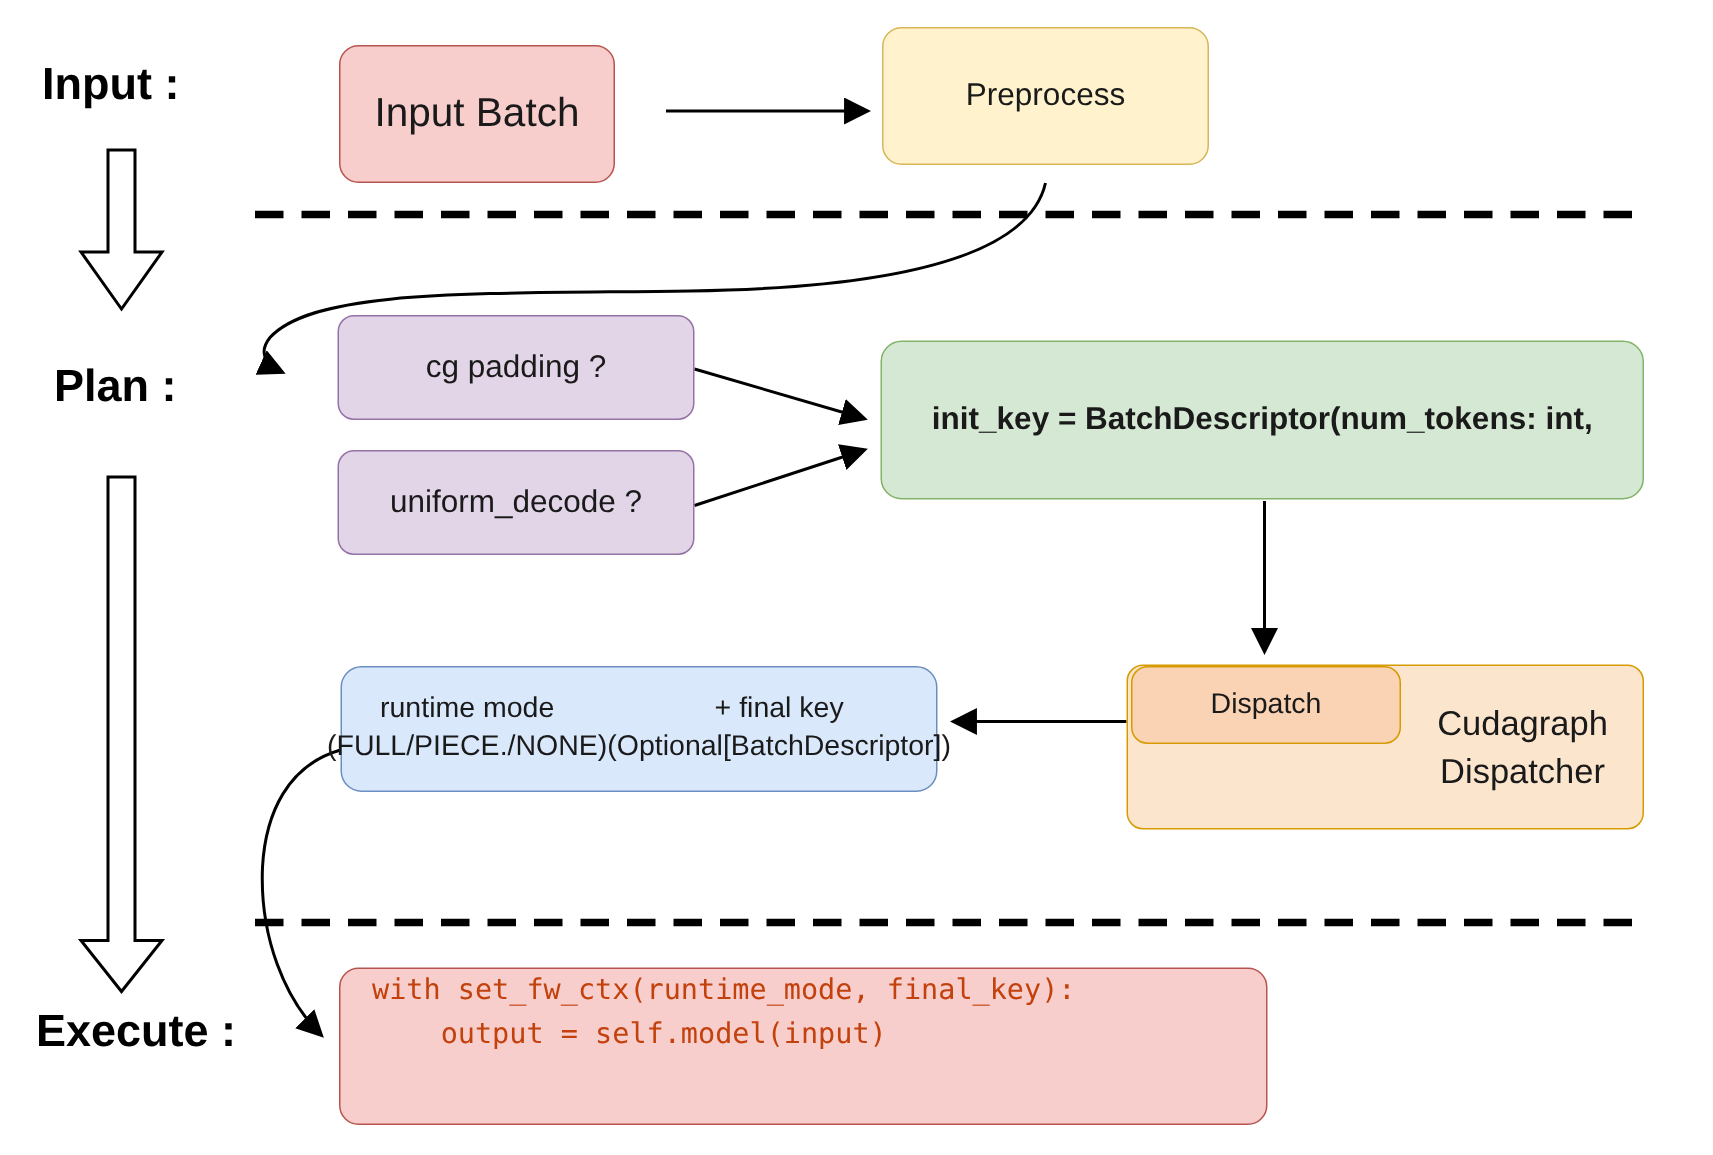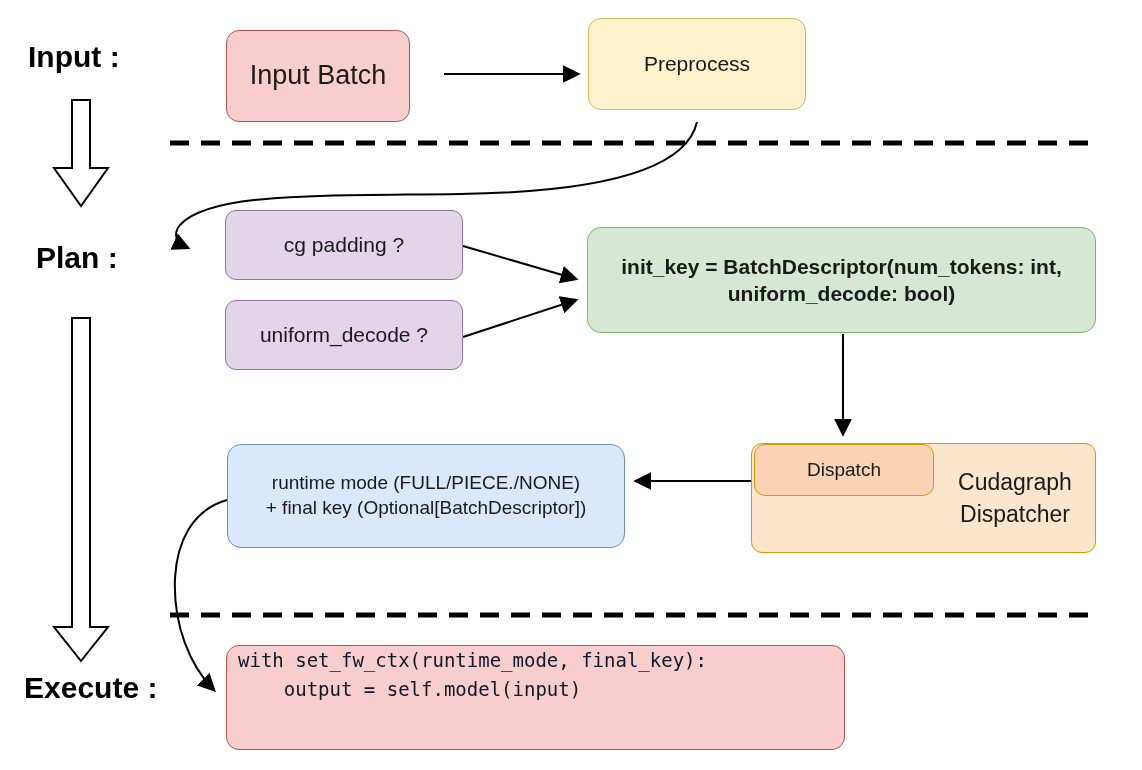--- a/index.html
+++ b/index.html
@@ -47,27 +47,27 @@
   #node-input-batch   {left:226px; top:30px;  width:184px; height:92px;  font-size:27px;}
   #node-preprocess    {left:588px; top:18px;  width:218px; height:92px;  font-size:21px;}
   #node-cg-padding    {left:225px; top:210px; width:238px; height:70px;  font-size:21px;}
   #node-uniform-decode{left:225px; top:300px; width:238px; height:70px;  font-size:21px;}
   #node-init-key      {left:587px; top:227px; width:509px; height:106px; font-size:21px; flex-direction:column;font-weight:bold;}
   #node-cudagraph     {left:751px; top:443px; width:345px; height:110px;}
   #node-dispatch      {left:754px; top:444px; width:180px; height:52px;  font-size:19px;}
   #label-cudagraph    {position:absolute; left:934px; top:443px; width:162px; height:110px;
                        display:flex; flex-direction:column; align-items:center; justify-content:center;
                        font-size:23px; line-height:1.4; text-align:center;}
-  #node-runtime       {left:227px; top:444px; width:398px; height:104px; font-size:19px; flex-direction:column;}
+  #node-runtime       {left:227px; top:444px; width:398px; height:84px; font-size:19px; flex-direction:row;}
   #node-code          {left:226px; top:645px; width:619px; height:105px;
                        font-family:"DejaVu Sans Mono","Liberation Mono",monospace;
-                       font-size:19px; color:#0f172a;
+                       font-size:19px; color:#c2410c;
                        justify-content:flex-start; text-align:left;
                        flex-direction:column; align-items:flex-start;
-                       padding-left:11px; white-space:pre; line-height:1.55;}
+                       padding-left:21px; white-space:pre; line-height:1.55;}
 
   #label-input  {left:28px; top:40px;}
   #label-plan   {left:36px; top:241px;}
   #label-execute{left:24px; top:671px;}
 </style>
 </head>
 <body>
 
 <div class="canvas">
 
@@ -109,21 +109,20 @@
   <div class="node purple" id="node-cg-padding">
     <span>cg padding ?</span>
   </div>
 
   <div class="node purple" id="node-uniform-decode">
     <span>uniform_decode ?</span>
   </div>
 
   <div class="node green" id="node-init-key">
     <span>init_key = BatchDescriptor(num_tokens: int,</span>
-    <span>uniform_decode: bool)</span>
   </div>
 
   <div class="node orange-outer" id="node-cudagraph"></div>
   <div class="node orange-inner" id="node-dispatch">
     <span>Dispatch</span>
   </div>
   <div id="label-cudagraph">
     <span>Cudagraph</span>
     <span>Dispatcher</span>
   </div>

